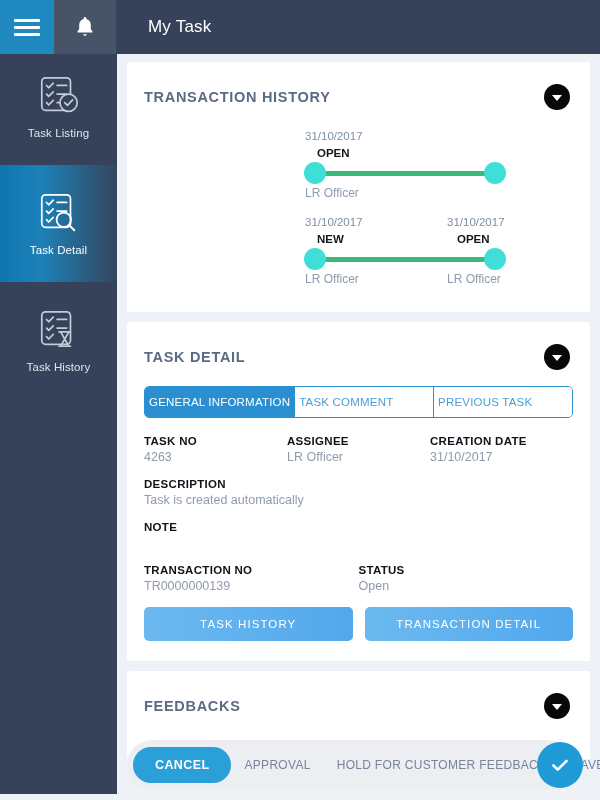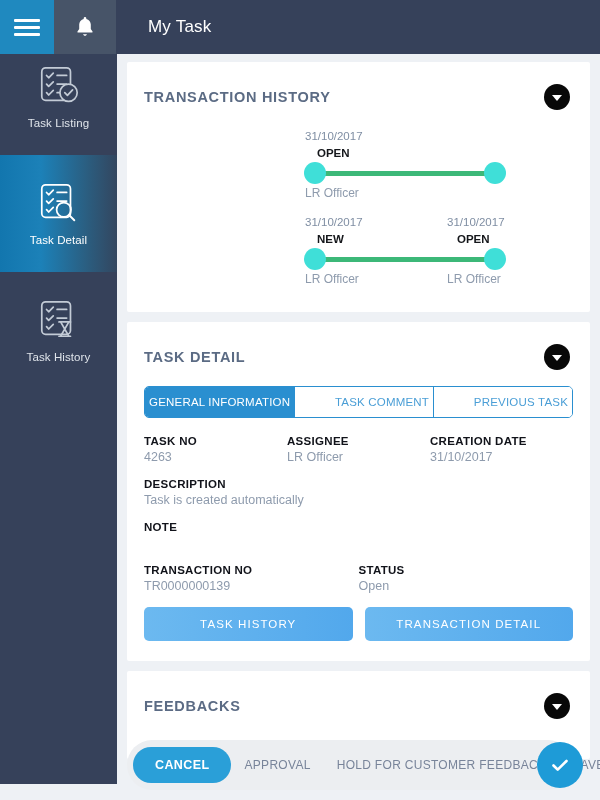--- a/index.html
+++ b/index.html
@@ -45,21 +45,21 @@
     display: flex; align-items: center;
     padding-left: 32px;
     color: #fff;
     font-size: 17px;
     letter-spacing: .2px;
   }
 
   
   .sidebar {
     position: absolute;
-    top: 38px; left: 0;
+    top: 48px; left: 0;
     width: 117px; height: 746px;
     background: #36415a;
     z-index: 15;
   }
   .nav-item {
     height: 117px;
     display: flex; flex-direction: column;
     align-items: center; justify-content: center;
     gap: 9px;
     cursor: pointer;
@@ -169,21 +169,21 @@
   .detail-body { padding: 10px 17px 20px 17px; }
   .tabs {
     display: flex;
     border: 1px solid #2a8fd0;
     border-radius: 5px;
     overflow: hidden;
     margin-bottom: 17px;
   }
   .tab {
     flex: 1;
-    text-align: right;
+    text-align: left;
     font-size: 11.5px;
     padding: 9px 4px;
     color: #4a9ed6;
     background: #fff;
     border-right: 1px solid #2a8fd0;
     cursor: pointer;
     letter-spacing: .2px;
     white-space: nowrap;
   }
   .tab:last-child { border-right: none; }

